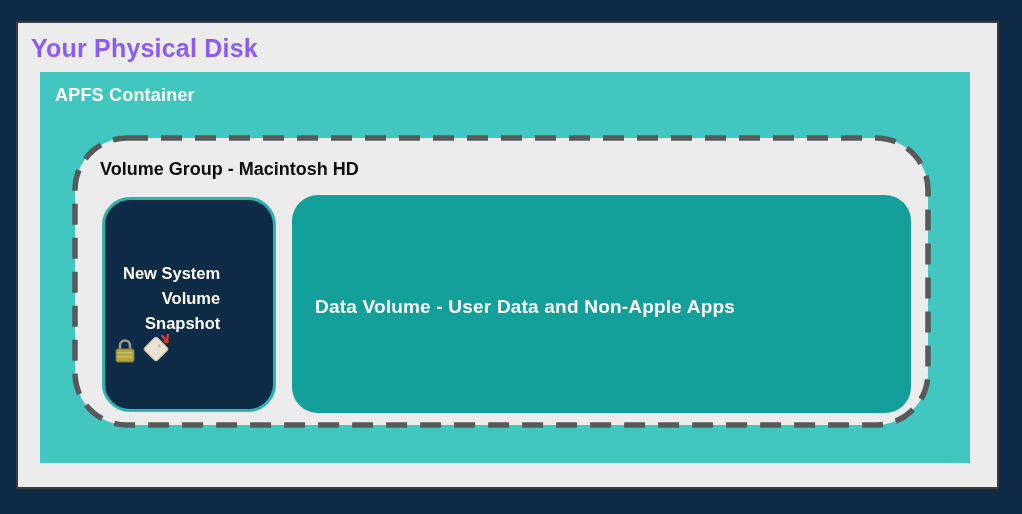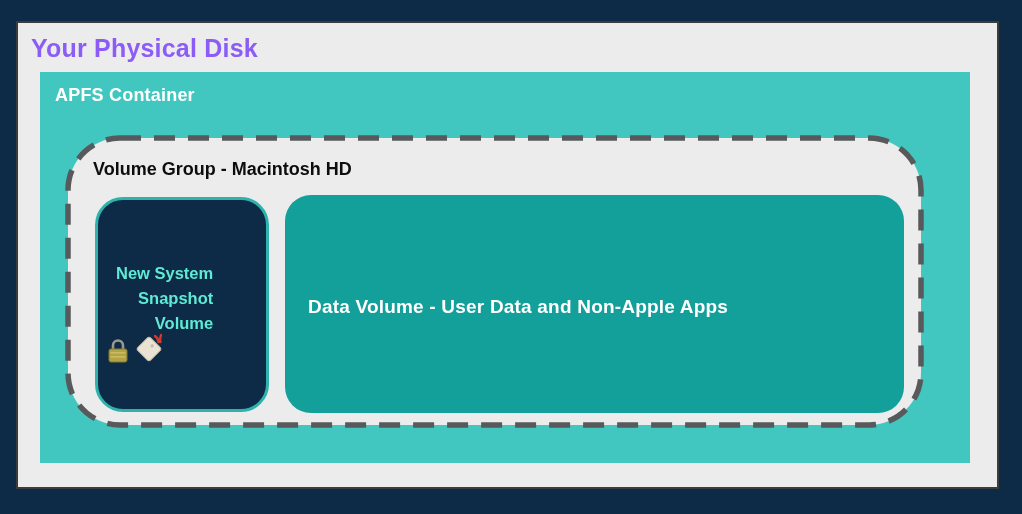--- a/index.html
+++ b/index.html
@@ -38,39 +38,39 @@
   .apfs-label {
     position: absolute;
     left: 15px; top: 13px;
     font-size: 18px;
     font-weight: bold;
     color: #ffffff;
     letter-spacing: 0.2px;
   }
   .volume-group {
     position: absolute;
-    left: 25px; top: 63px;      
+    left: 32px; top: 63px;      
     width: 859px; height: 293px;
   }
   .volume-group-svg { position: absolute; left: 0; top: 0; }
   .volume-group-label {
     position: absolute;
     left: 28px; top: 24px;
     font-size: 18px;
     font-weight: bold;
     color: #0d0d0d;
   }
   .system-volume {
     position: absolute;
     left: 30px; top: 62px;      
     width: 174px; height: 215px;
     background: #0d2a47;
     border: 3px solid #2db3ac;
     border-radius: 28px;
-    color: #5eead4;
+    color: #ffffff;
   }
   .system-volume-text {
     position: absolute;
     left: 18px; top: 61px;
     font-size: 16.5px;
     font-weight: bold;
     line-height: 25px;
     white-space: nowrap;
   }
   .system-volume-icons {
@@ -111,22 +111,22 @@
       <div class="volume-group">
         <svg class="volume-group-svg" width="859" height="293">
           <rect x="3" y="3" width="853" height="287" rx="52" ry="52" fill="#ececec" stroke="#58595b" stroke-width="5.5" stroke-dasharray="21 13"></rect>
         </svg>
 
         <div class="volume-group-label">Volume Group - Macintosh HD</div>
 
         <div class="system-volume">
           <div class="system-volume-text">
             <div>New System</div>
+            <div>Volume</div>
             <div>Snapshot</div>
-            <div>Volume</div>
           </div>
           <div class="system-volume-icons">
             <span>
               <svg width="22" height="26" viewBox="0 0 22 26">
                 <path d="M6 13 V8.5 a5 5 0 0 1 10 0 V13" fill="none" stroke="#9a9a8c" stroke-width="2.6"></path>
                 <rect x="2" y="12" width="18" height="13" rx="2" fill="#b3a344" stroke="#857a2e" stroke-width="1"></rect>
                 <rect x="3.5" y="15" width="15" height="1.6" fill="#c9bb60"></rect>
                 <rect x="3.5" y="19" width="15" height="1.6" fill="#c9bb60"></rect>
               </svg>
             </span>

